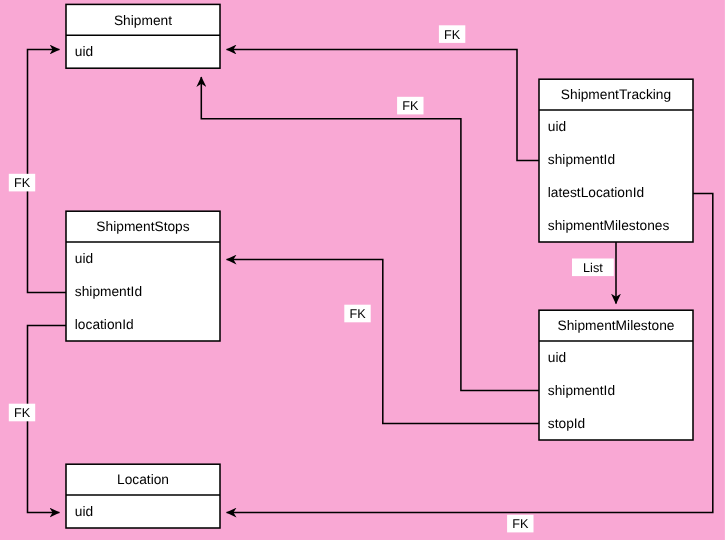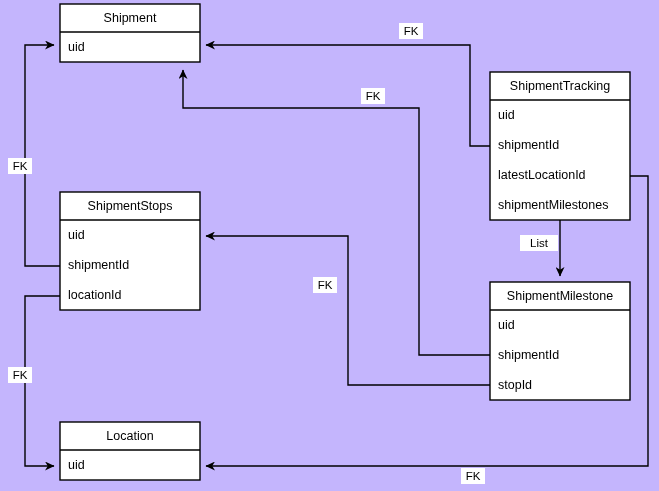--- a/index.html
+++ b/index.html
@@ -7,21 +7,21 @@
     padding: 0;
     background: #ffffff;
   }
   body {
     font-family: "Liberation Sans", sans-serif;
   }
   #canvas {
     position: relative;
     width: 659px;
     height: 491px;
-    background: #c4b5fd;
+    background: #f9a8d4;
     overflow: hidden;
   }
   svg.diagram {
     position: absolute;
     left: 0;
     top: 0;
     width: 659px;
     height: 491px;
   }
   .ent-rect {

